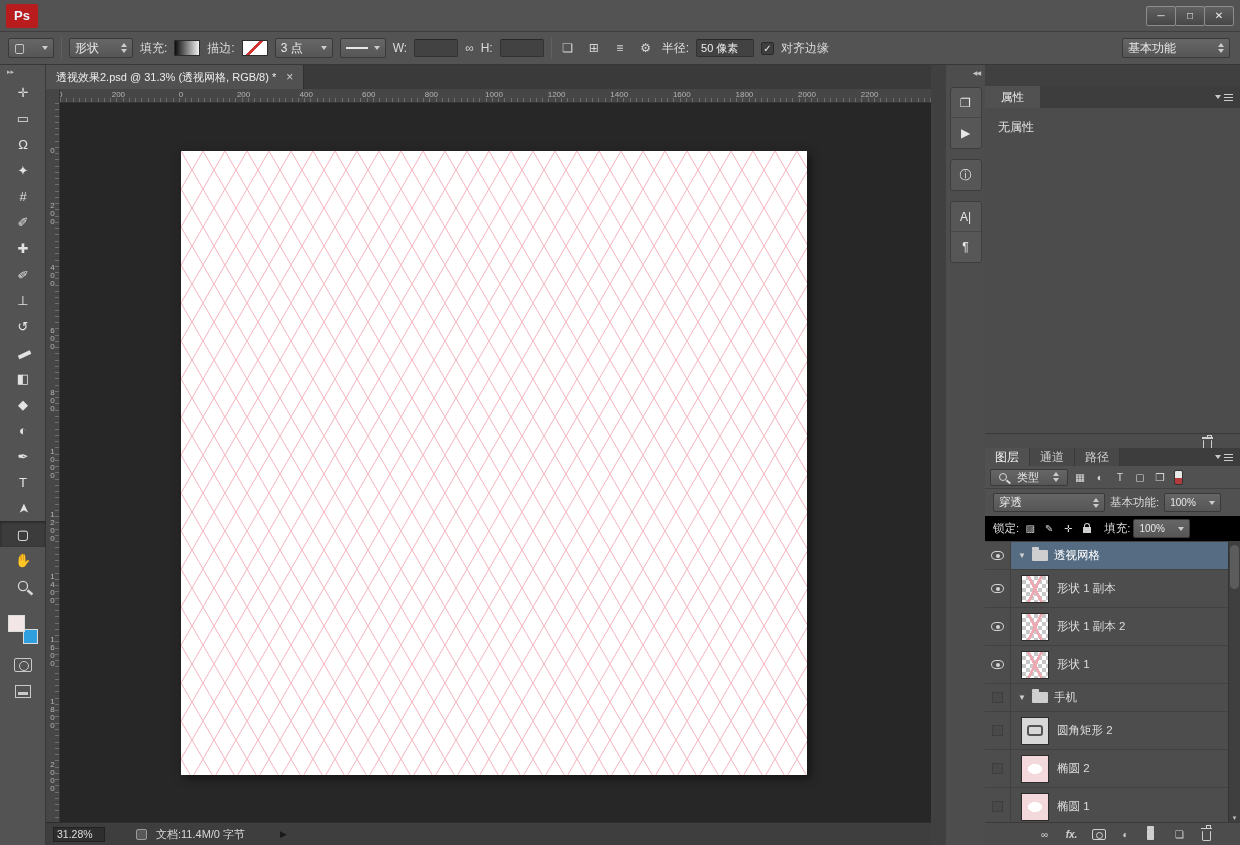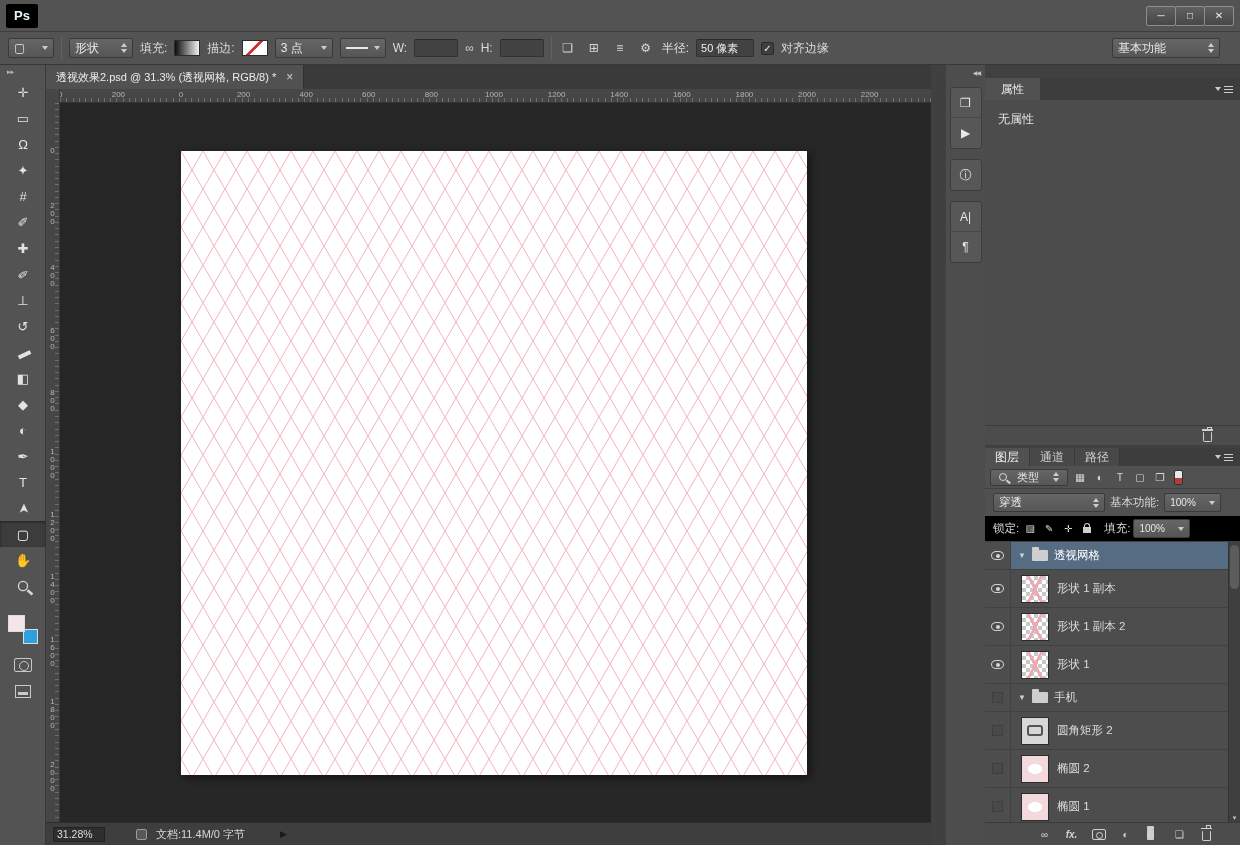--- a/index.html
+++ b/index.html
@@ -1,21 +1,21 @@
 <!DOCTYPE html>
 <html><head>
 <meta charset="utf-8">
 <style>
 *{margin:0;padding:0;box-sizing:border-box;font-family:"Liberation Sans","DejaVu Sans",sans-serif;}
 html,body{width:1240px;height:845px;background:#404040;overflow:hidden;}
 .app{position:relative;width:1240px;height:845px;background:#404040;color:#e0e0e0;overflow:hidden;}
 
 
 .menubar{position:absolute;left:0;top:0;width:1240px;height:32px;background:#535353;border-bottom:1px solid #3e3e3e;display:flex;align-items:center;}
-.ps-logo{width:32px;height:24px;margin:0 6px 0 6px;background:#000000;color:#eaf6ff;font-weight:bold;font-size:13px;display:flex;align-items:center;justify-content:center;border-radius:2px;}
+.ps-logo{width:32px;height:24px;margin:0 6px 0 6px;background:#b91c1c;color:#eaf6ff;font-weight:bold;font-size:13px;display:flex;align-items:center;justify-content:center;border-radius:2px;}
 .menus{display:flex;align-items:center;}
 .menu-item{padding:0 9px;font-size:12px;line-height:32px;color:#e8e8e8;cursor:default;}
 .win-controls{margin-left:auto;display:flex;padding-right:6px;}
 .win-btn{width:30px;height:20px;border:1px solid #8d8d8d;background:linear-gradient(#606060,#474747);display:flex;align-items:center;justify-content:center;font-size:10px;color:#efefef;margin-left:-1px;border-radius:2px;}
 
 
 .optionsbar{position:absolute;left:0;top:32px;width:1240px;height:33px;background:#535353;border-bottom:1px solid #373737;display:flex;align-items:center;padding:0 8px;font-size:12px;color:#dcdcdc;gap:7px;}
 .ob-label{white-space:nowrap;}
 .ob-sep{width:1px;height:22px;background:#434343;border-right:1px solid #616161;}
 .combo{height:20px;background:linear-gradient(#666,#565656);border:1px solid #393939;border-radius:2px;display:flex;align-items:center;padding:0 5px;color:#e8e8e8;white-space:nowrap;}
@@ -28,21 +28,21 @@
 .stroke-width{width:58px;justify-content:space-between;}
 .line-style{width:46px;justify-content:space-between;}
 .line-sample{display:inline-block;width:22px;height:2px;background:#e8e8e8;}
 .input{height:18px;background:#424242;border:1px solid #323232;border-top-color:#292929;border-radius:2px;padding:0 4px;font-size:11px;display:flex;align-items:center;color:#eee;}
 .w-input,.h-input{width:44px;}
 .radius-input{width:58px;}
 .link-glyph{font-size:12px;color:#cfcfcf;}
 .ob-icons{display:flex;align-items:center;gap:8px;}
 .ob-ic{display:flex;align-items:center;justify-content:center;width:18px;height:18px;font-size:12px;color:#d8d8d8;}
 .cb{width:13px;height:13px;background:#3e3e3e;border:1px solid #2a2a2a;border-radius:2px;display:flex;align-items:center;justify-content:center;font-size:10px;color:#efefef;}
-.workspace{margin-left:auto;width:108px;justify-content:space-between;margin-right:12px;}
+.workspace{margin-left:auto;width:108px;justify-content:space-between;margin-right:2px;}
 
 
 .updn{display:inline-flex;flex-direction:column;gap:2px;margin-left:4px;}
 .updn::before{content:"";width:0;height:0;border-left:3px solid transparent;border-right:3px solid transparent;border-bottom:4px solid #ccc;}
 .updn::after{content:"";width:0;height:0;border-left:3px solid transparent;border-right:3px solid transparent;border-top:4px solid #ccc;}
 .darr{display:inline-block;width:0;height:0;border-left:3.5px solid transparent;border-right:3.5px solid transparent;border-top:4.5px solid #ccc;margin-left:4px;}
 
 
 .toolbar{position:absolute;left:0;top:65px;width:46px;height:780px;background:#535353;border-right:1px solid #393939;}
 .tb-top{height:14px;font-size:7px;color:#bdbdbd;padding:3px 0 0 7px;letter-spacing:0px;}
@@ -87,21 +87,21 @@
 .strip-icon:last-child{border-bottom:none;}
 
 
 .right-col{position:absolute;left:985px;top:65px;width:255px;height:780px;background:#404040;}
 .panel-header{height:22px;background:#3d3d3d;display:flex;align-items:stretch;}
 .panel-tab{background:#515151;padding:0 16px;display:flex;align-items:center;font-size:11.5px;color:#eee;}
 .panel-menu{display:flex;align-items:center;gap:3px;margin-left:auto;padding-right:7px;}
 .pm-tri{width:0;height:0;border-left:3px solid transparent;border-right:3px solid transparent;border-top:4px solid #ccc;}
 .pm-lines{width:9px;height:7px;border-top:1px solid #ccc;border-bottom:1px solid #ccc;position:relative;}
 .pm-lines::after{content:"";position:absolute;left:0;right:0;top:2px;height:1px;background:#ccc;}
-.props-panel{position:absolute;left:0;top:13px;width:255px;height:367px;}
+.props-panel{position:absolute;left:0;top:21px;width:255px;height:367px;}
 .props-body{height:325px;background:#4c4c4c;padding:11px 13px;font-size:12px;color:#e2e2e2;}
 .props-footer{height:20px;background:#4c4c4c;border-top:1px solid #3a3a3a;display:flex;align-items:center;justify-content:flex-end;padding-right:28px;}
 
 .layers-panel{position:absolute;left:0;top:383px;width:255px;height:397px;display:flex;flex-direction:column;}
 .lp-tabs{height:18px;background:#3d3d3d;display:flex;align-items:stretch;}
 .lp-tab{padding:0 10px;display:flex;align-items:center;font-size:12px;color:#cfcfcf;background:#484848;border-right:1px solid #393939;}
 .lp-tab.active{background:#515151;color:#f2f2f2;}
 .lp-filter{height:23px;background:#515151;display:flex;align-items:center;padding:0 5px;gap:2px;border-bottom:1px solid #414141;}
 .filter-combo{width:78px;height:17px;font-size:11px;justify-content:space-between;padding:0 8px;}
 .mag-ic{display:inline-block;width:8px;height:8px;border:1.5px solid #d6d6d6;border-radius:50%;position:relative;}

